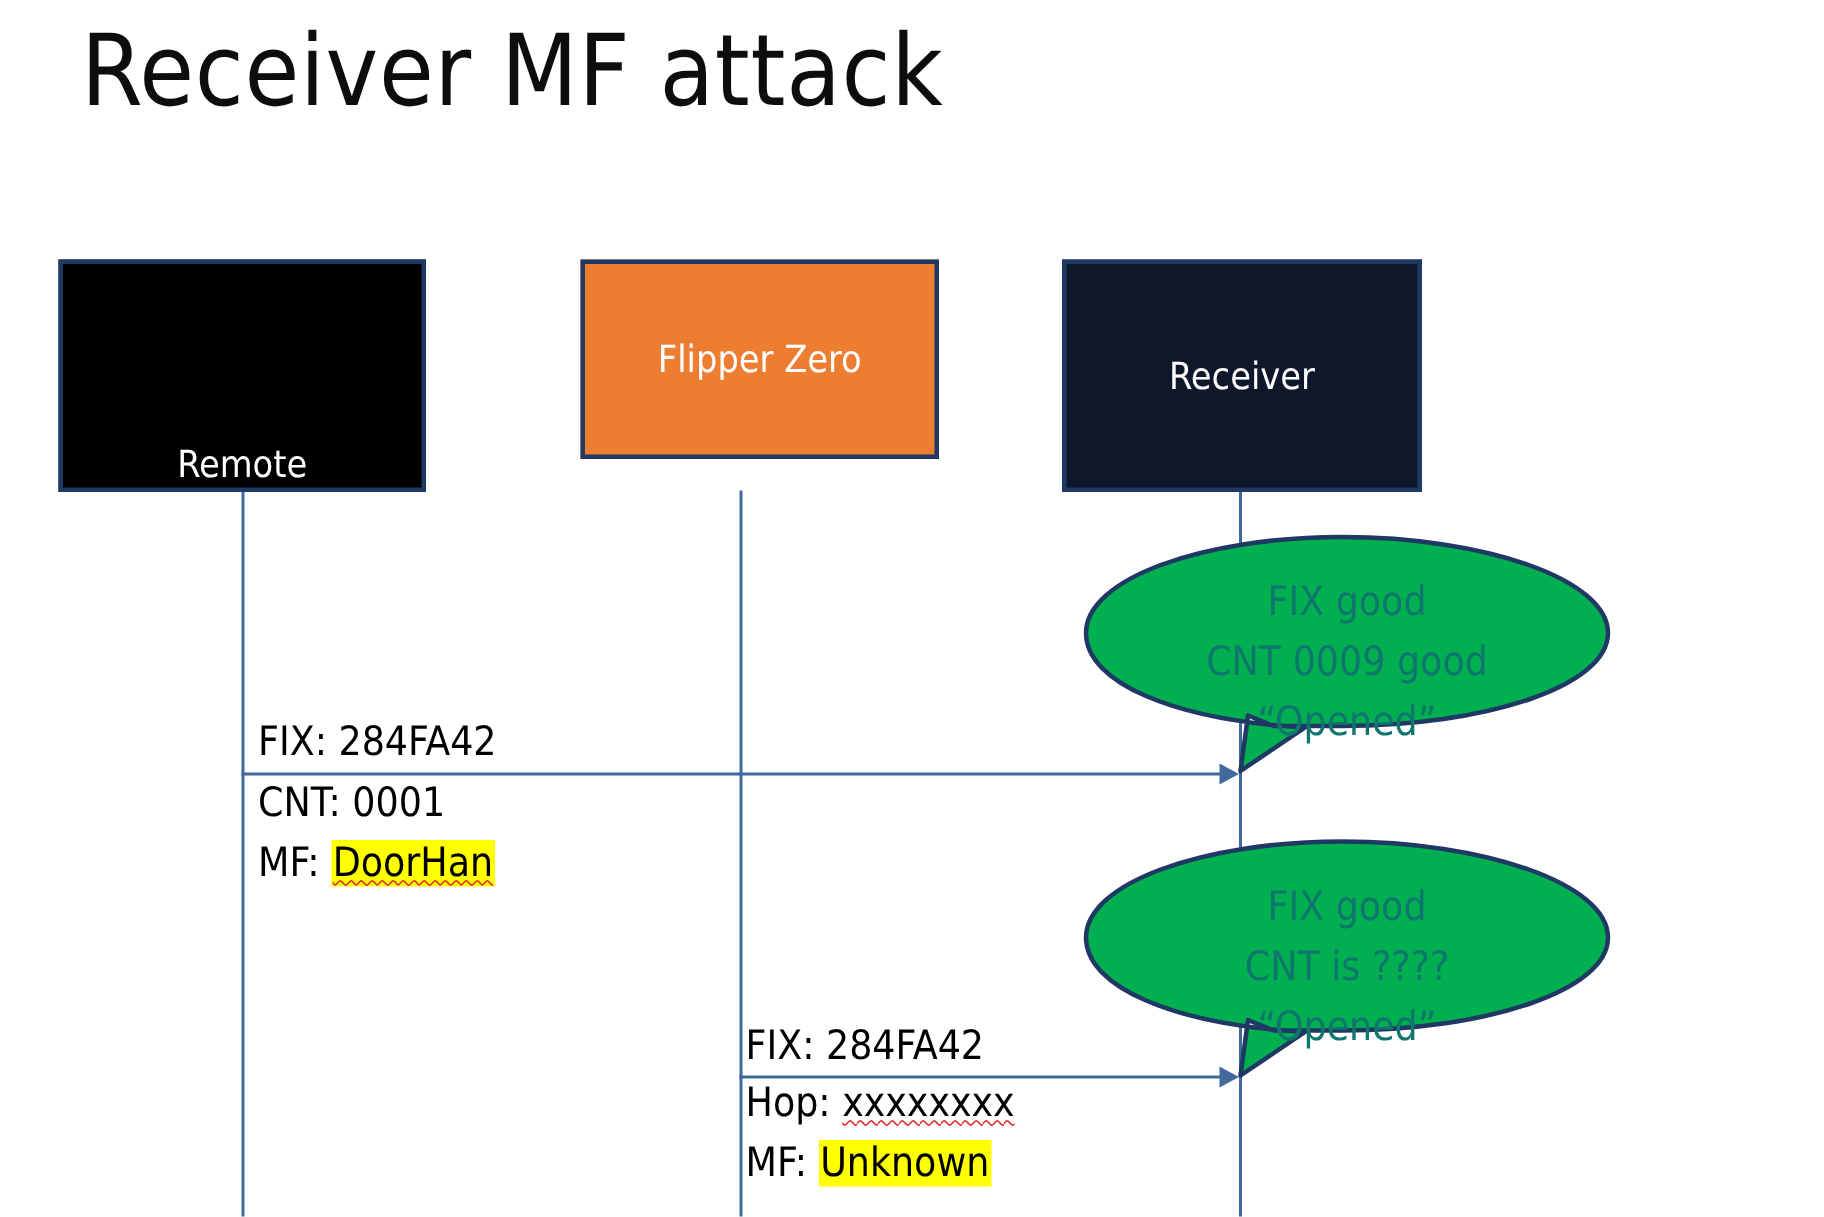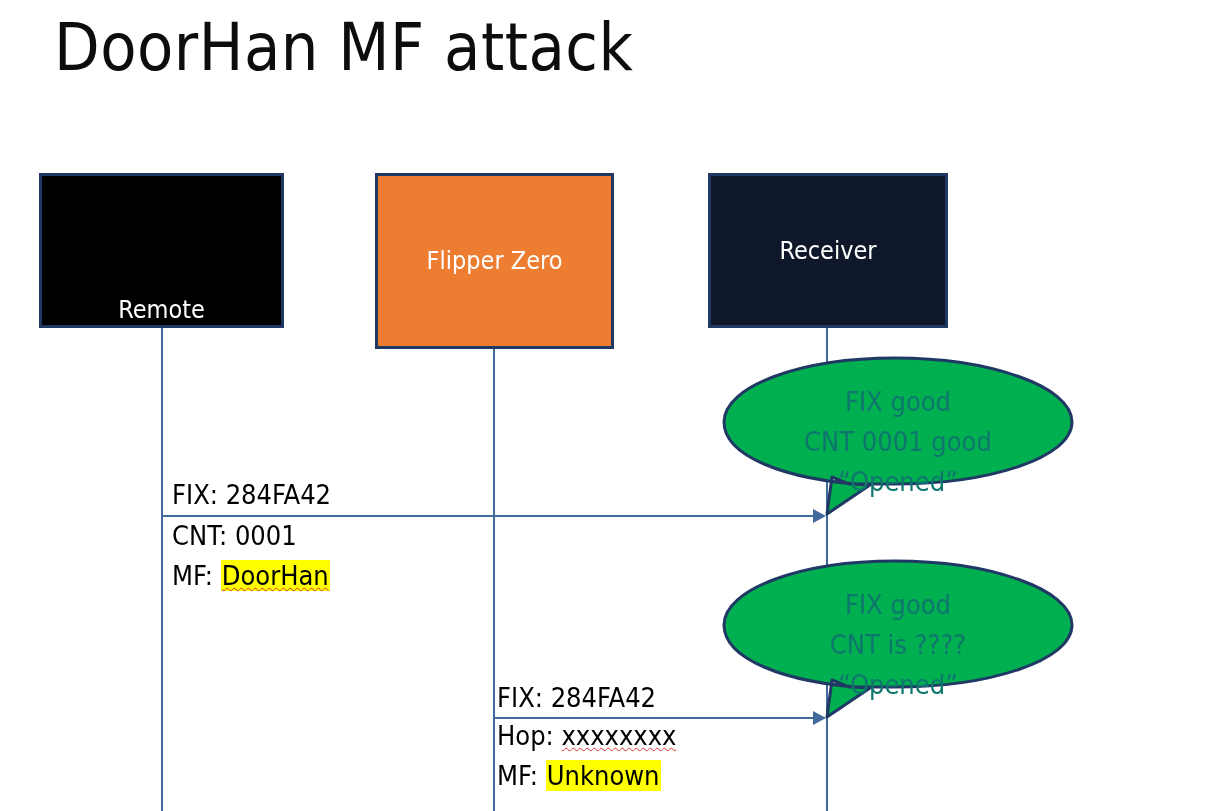--- a/index.html
+++ b/index.html
@@ -57,21 +57,21 @@
     display: flex;
     align-items: center;
     justify-content: center;
     color: #ffffff;
     font-family: "DejaVu Sans Condensed", "Liberation Sans", sans-serif;
     font-size: 25px;
     font-weight: 400;
     line-height: 30px;
   }
   #actor-remote   { left: 39px;  top: 173px; width: 245px; height: 155px; background: #000000; align-items: flex-end; }
-  #actor-flipper  { left: 375px; top: 173px; width: 239px; height: 176px; background: #ED7D31; }
+  #actor-flipper  { left: 387px; top: 173px; width: 239px; height: 133px; background: #ED7D31; }
   #actor-receiver { left: 708px; top: 173px; width: 240px; height: 155px; background: #0f172a; }
 
   
   .msg-arrow-line {
     position: absolute;
     height: 2px;
     background: #41699B;
   }
   .msg-arrow-head {
     position: absolute;
@@ -133,21 +133,21 @@
   #bubble-1 { left: 722px; top: 356px; width: 352px; height: 164px; }
   #bubble-2 { left: 722px; top: 559px; width: 352px; height: 164px; }
   #bubble-1 .bubble-text { top: 26px; }
   #bubble-2 .bubble-text { top: 26px; }
 </style>
 </head>
 <body>
 
 <div id="slide">
 
-  <div id="slide-title">DoorHan MF attack</div>
+  <div id="slide-title">Receiver MF attack</div>
 
   <div class="lifeline" id="lifeline-remote"></div>
   <div class="lifeline" id="lifeline-flipper"></div>
   <div class="lifeline" id="lifeline-receiver"></div>
 
   <div class="actor-box" id="actor-remote">
     <span>Remote</span>
   </div>
   <div class="actor-box" id="actor-flipper">
     <span>Flipper Zero</span>
@@ -185,21 +185,21 @@
                C 350 102 267 128 173 128
                L 127 128
                L 110 121
                L 105 158
                L 148 129
                C 60 124 2 99 2 66
                C 2 30 79 2 173 2 Z" fill="#00B050" stroke="#1F3864" stroke-width="3" stroke-linejoin="round"></path>
     </svg>
     <div class="bubble-text">
       <span class="line">FIX good</span>
-      <span class="line">CNT 0001 good</span>
+      <span class="line">CNT 0009 good</span>
       <span class="line">“Opened”</span>
     </div>
   </div>
 
   <div class="bubble" id="bubble-2">
     <svg width="352" height="164" viewBox="0 0 352 164">
       <path d="M 173 2
                C 267 2 350 30 350 66
                C 350 102 267 128 173 128
                L 127 128

